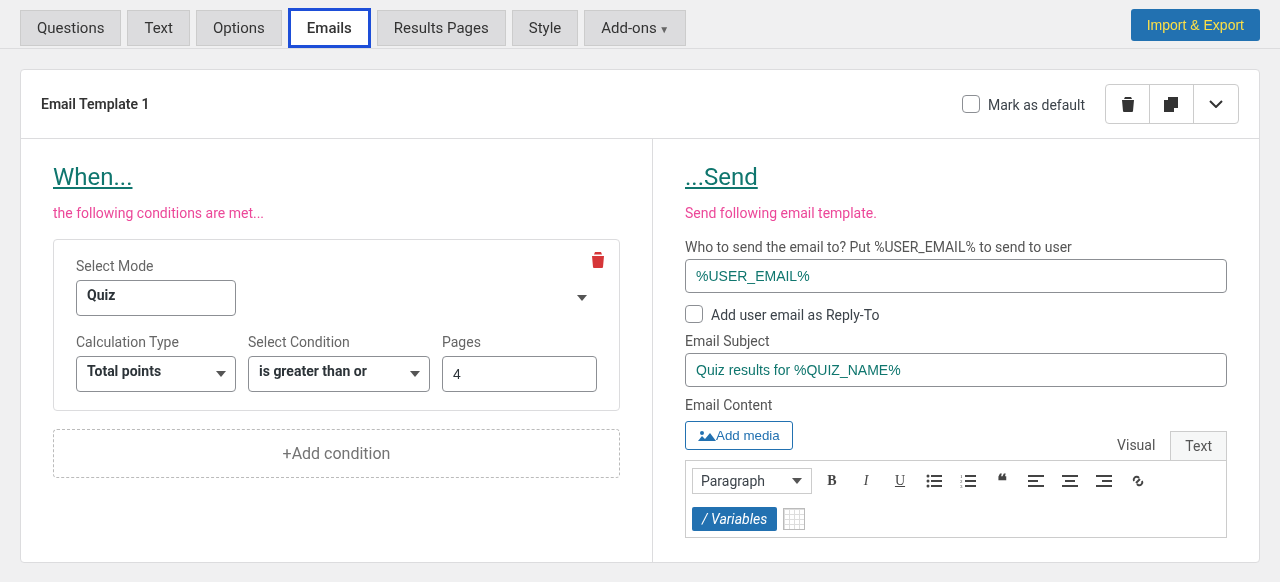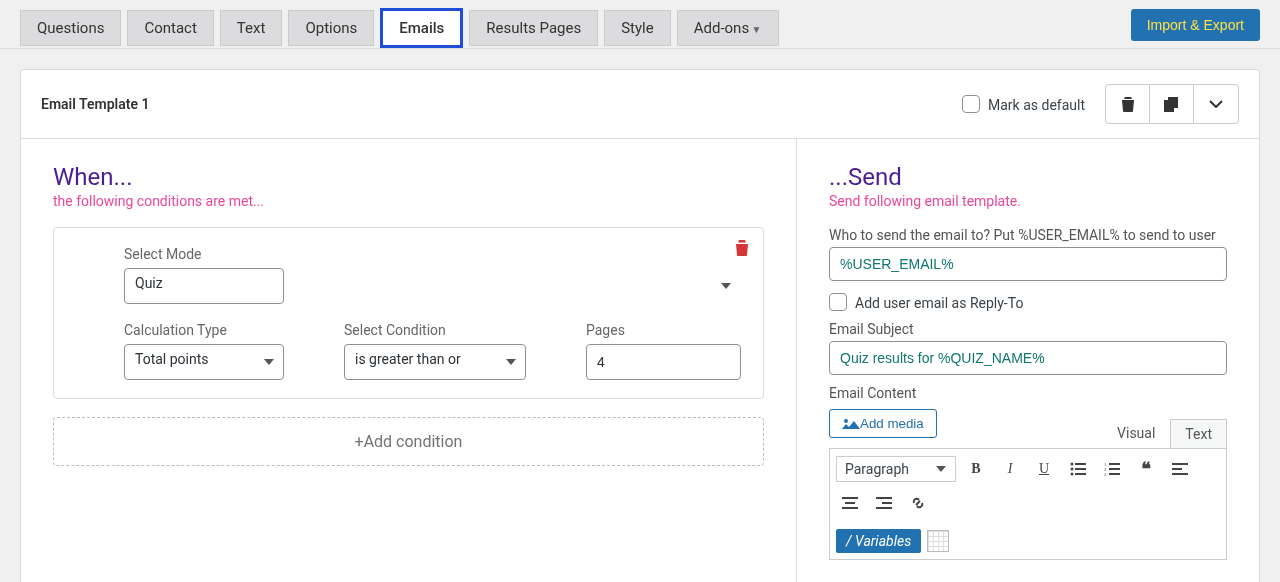--- a/index.html
+++ b/index.html
@@ -100,22 +100,23 @@
     padding: 24px 32px;
     border-right: 1px solid #dcdcde;
   }
   .right-pane {
     flex: 1;
     padding: 24px 32px;
   }
   h2.section-h {
     font-size: 24px;
     font-weight: 400;
-    color: #4c1d95;
-    margin-bottom: 2px;
+    color: #0f766e;
+    margin-bottom: 14px;
+    text-decoration: underline;
   }
   .muted {
     color: #ec4899;
     margin-bottom: 18px;
   }
   .condition-box {
     border: 1px solid #dcdcde;
     border-radius: 4px;
     padding: 18px 22px;
     position: relative;
@@ -135,36 +136,36 @@
   }
   .sel, .txt-in {
     border: 1px solid #8c8f94;
     border-radius: 4px;
     padding: 6px 10px;
     font-size: 14px;
     height: 36px;
     background: #fff;
     color: #2c3338;
   }
-  .sel { appearance: none; padding-right: 28px; position: relative; }
+  .sel { appearance: none; padding-right: 28px; position: relative; font-weight: bold; }
   .sel-wrap { position: relative; display: inline-block; }
   .sel-wrap::after {
     content: "";
     position: absolute;
     right: 10px;
     top: 50%;
     width: 0; height: 0;
     border-left: 5px solid transparent;
     border-right: 5px solid transparent;
     border-top: 6px solid #555;
     transform: translateY(-50%);
     pointer-events: none;
   }
   .row-flex { display: flex; gap: 12px; margin-top: 18px;}
-  .col { display: flex; flex-direction: column; margin-left: 48px; }
+  .col { display: flex; flex-direction: column; }
   .add-cond {
     border: 1px dashed #bbb;
     border-radius: 4px;
     text-align: center;
     padding: 14px;
     color: #737373;
     cursor: pointer;
     background: #fff;
     font-size: 16px;
   }
@@ -248,21 +249,20 @@
     background-size: 5px 5px;
     cursor: pointer;
   }
   svg { display: block; }
 </style>
 </head>
 <body>
 
 <div class="top-bar">
   <div class="tab">Questions</div>
-  <div class="tab">Contact</div>
   <div class="tab">Text</div>
   <div class="tab">Options</div>
   <div class="tab active">Emails</div>
   <div class="tab">Results Pages</div>
   <div class="tab">Style</div>
   <div class="tab tab-dropdown">Add-ons</div>
   <div class="spacer"></div>
   <button class="btn-primary">Import &amp; Export</button>
 </div>
 

